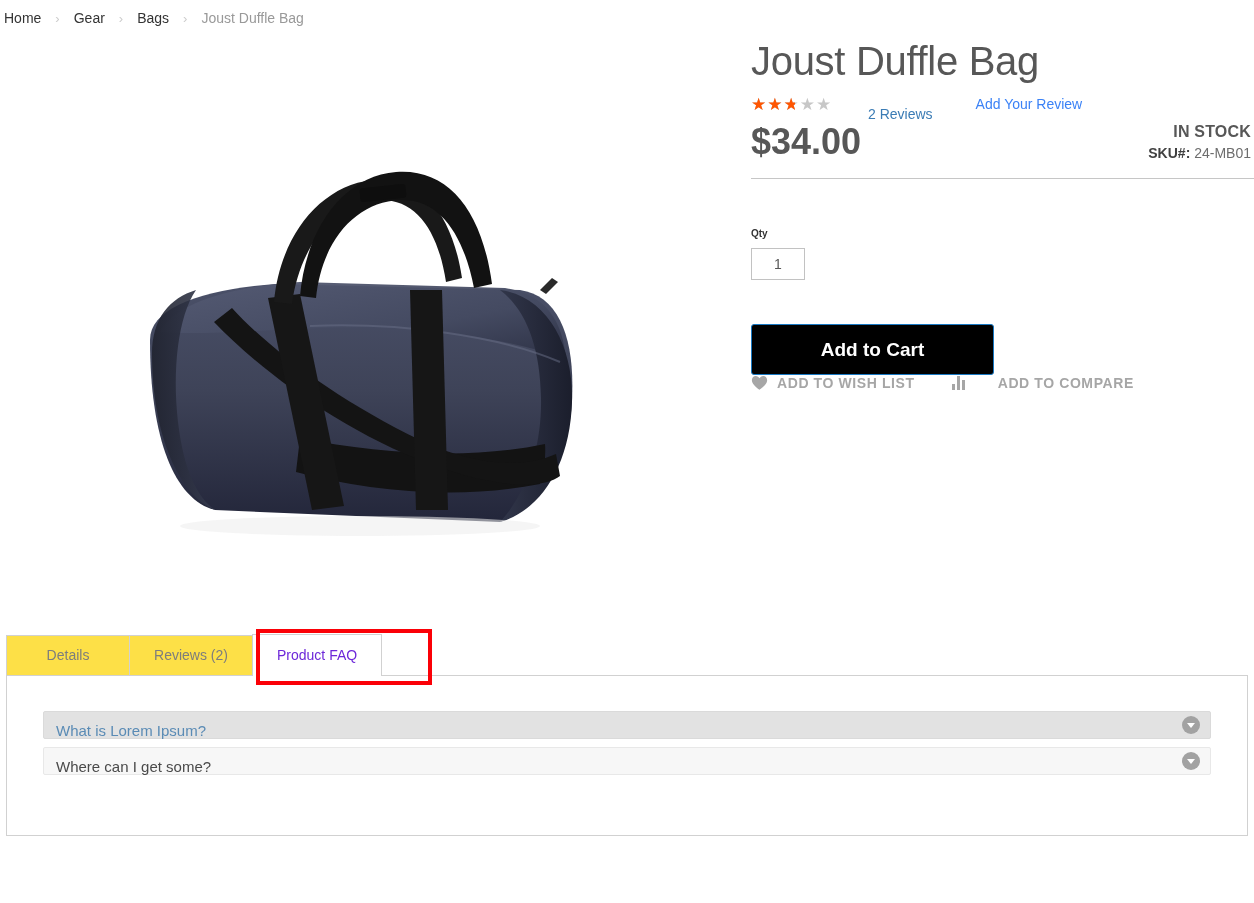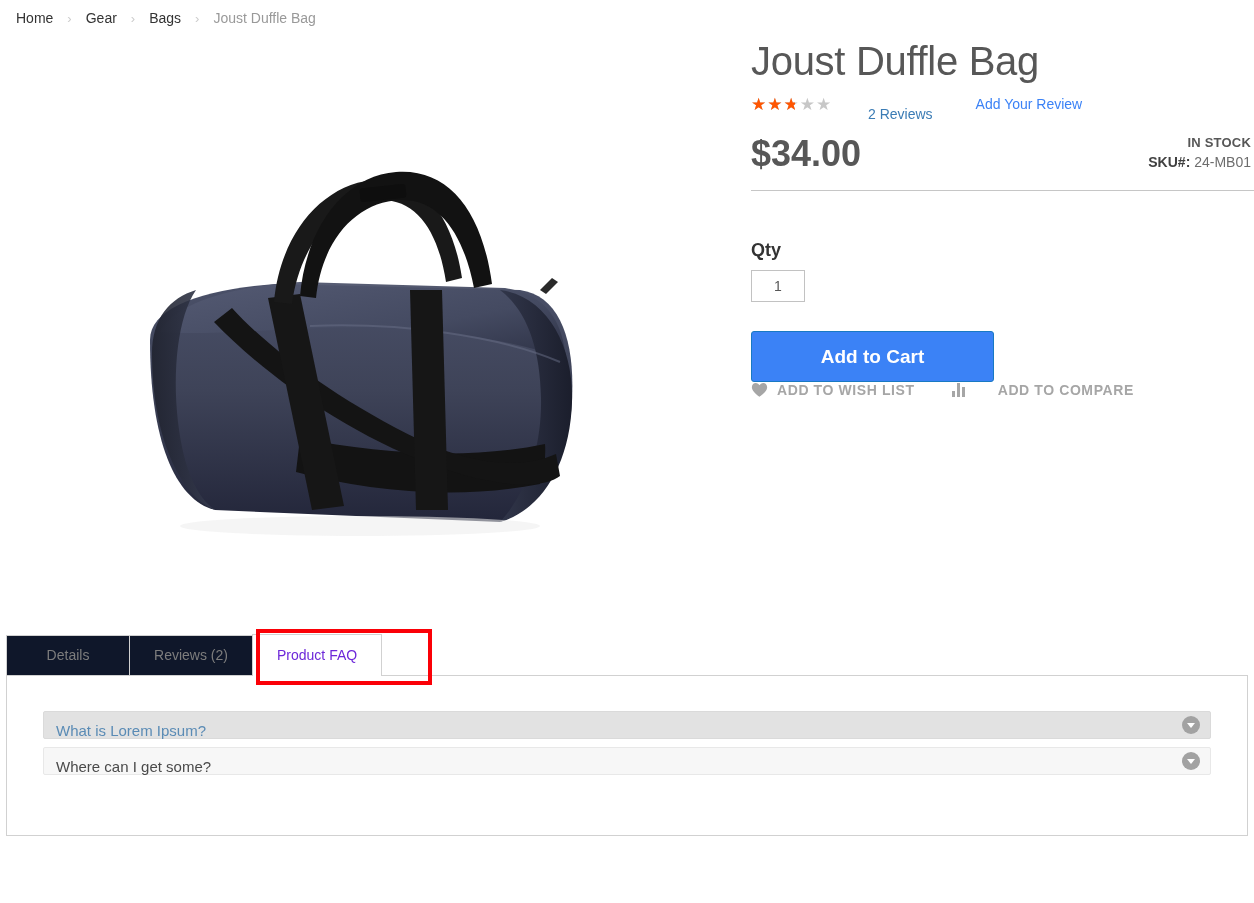--- a/index.html
+++ b/index.html
@@ -8,21 +8,21 @@
     width: 1254px; height: 903px;
     background: #ffffff;
     font-family: "Liberation Sans", sans-serif;
     color: #333333;
     overflow: hidden;
   }
   .page { position: relative; width: 1254px; height: 903px; background:#fff; }
 
   
   .breadcrumb {
-    position: absolute; left: 16px; top: 10px;
+    position: absolute; left: 4px; top: 10px;
     display: flex; align-items: center;
     font-size: 14px;
   }
   .crumb-link {
     color: #333333; text-decoration: none; cursor: pointer;
     font-size: 14px;
   }
   .crumb-current { color: #999999; font-size: 14px; }
   .crumb-sep {
     display: inline-block; margin: 0 14px; color: #cccccc;
@@ -48,48 +48,48 @@
   }
   .reviews-link {
     margin-left: 29px; color: #3b7cb5; font-size: 14px;
     text-decoration: none; cursor: pointer; margin-top: 19px;
   }
   .add-review-link {
     margin-left: 43px; color: #3b82f6; font-size: 14px;
     text-decoration: none; cursor: pointer;
   }
 
-  .price-row { position: relative; margin-top: 16px; height: 56px; }
+  .price-row { position: relative; margin-top: 4px; height: 56px; }
   .price {
     font-size: 36px; font-weight: 700; color: #575757; line-height: 48px;
   }
   .stock-block {
     position: absolute; right: 0; top: 5px; text-align: right;
   }
   .stock {
-    font-size: 13px; font-weight: 700; color: #575757;
+    font-size: 16px; font-weight: 700; color: #575757;
     letter-spacing: 0.2px;
   }
   .sku { font-size: 14px; color: #6d6d6d; margin-top: 4px; }
   .sku strong { font-weight: 700; color: #404040; }
   .divider { border-top: 1px solid #c6c6c6; margin-top: 4px; width: 503px; }
 
-  .qty-label { font-size: 18px; font-weight: 700; color: #333; margin-top: 49px; }
+  .qty-label { font-size: 10px; font-weight: 700; color: #333; margin-top: 49px; }
   .qty-input {
     display: block; margin-top: 9px;
     width: 54px; height: 32px;
     border: 1px solid #c2c2c2; background:#fff;
     text-align: center; font-size: 14px; color: #575757;
     font-family: "Liberation Sans", sans-serif;
     padding: 0;
   }
   .add-to-cart {
-    margin-top: 29px;
+    margin-top: 44px;
     width: 243px; height: 51px;
-    background: #3b82f6; border: 1px solid #1979c3; border-radius: 3px;
+    background: #000000; border: 1px solid #1979c3; border-radius: 3px;
     color: #ffffff; font-size: 19px; font-weight: 700;
     font-family: "Liberation Sans", sans-serif;
     cursor: pointer;
   }
   .secondary-actions { display: flex; align-items: center; }
   .action-link {
     display: flex; align-items: center; color: #a6a6a6;
     font-size: 14px; font-weight: 700; letter-spacing: 0.6px;
     text-decoration: none; cursor: pointer;
   }
@@ -104,21 +104,21 @@
   
   .tabs-wrap { position: absolute; left: 6px; top: 636px; width: 1242px; }
   .tab-strip {
     display: flex; align-items: flex-end; height: 40px;
     border-bottom: 1px solid #d1d1d1; position: relative; z-index: 1;
   }
   .tab {
     height: 40px; line-height: 39px; padding: 0 24px;
     min-width: 124px; text-align: center;
     font-size: 14px; color: #7d7d7d; cursor: pointer;
-    background: #0f172a;
+    background: #fde047;
     border: 1px solid #d1d1d1; border-bottom: none;
     margin-right: -1px;
   }
   .tab.active {
     background: #ffffff; color: #6d28d9;
     position: relative; z-index: 2;
     height: 42px; line-height: 41px;
     margin-bottom: -1px;
   }
   .tab-panel {

